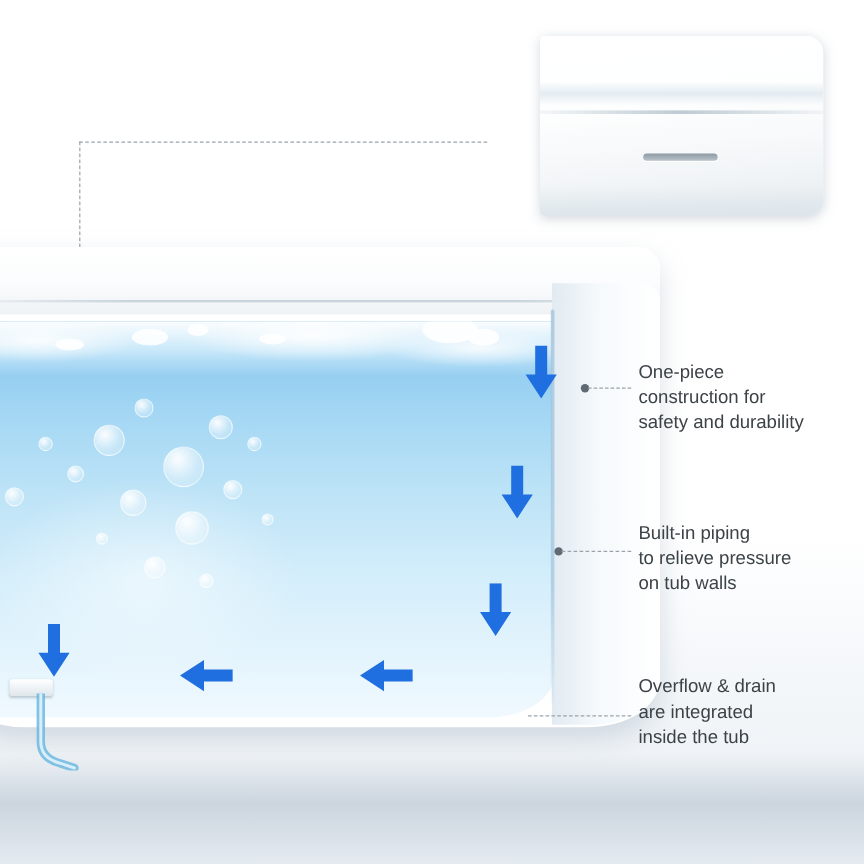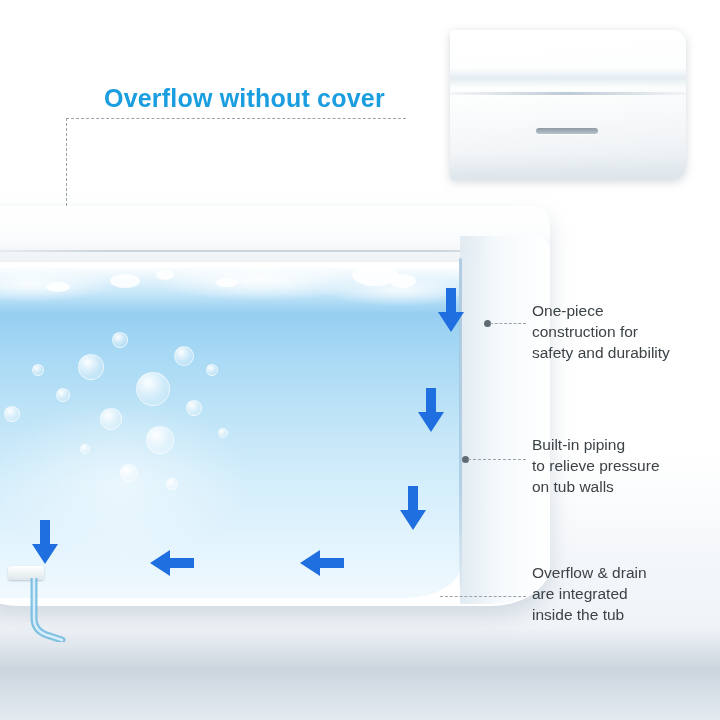--- a/index.html
+++ b/index.html
@@ -265,21 +265,20 @@
   }
 </style>
 </head>
 <body>
 
 <div id="stage">
 
   <div class="backdrop"></div>
   <div class="floor-shadow"></div>
 
-  <div class="headline">Overflow without cover</div>
 
   <div class="leader" style="left:66px; top:118px; width:340px;"></div>
   <div class="leader-v" style="left:66px; top:118px; height:108px;"></div>
 
   <div class="hole"></div>
 
   <div class="inset">
     <div class="inset-sheen"></div>
     <div class="inset-edge"></div>
     <div class="inset-slot"></div>

